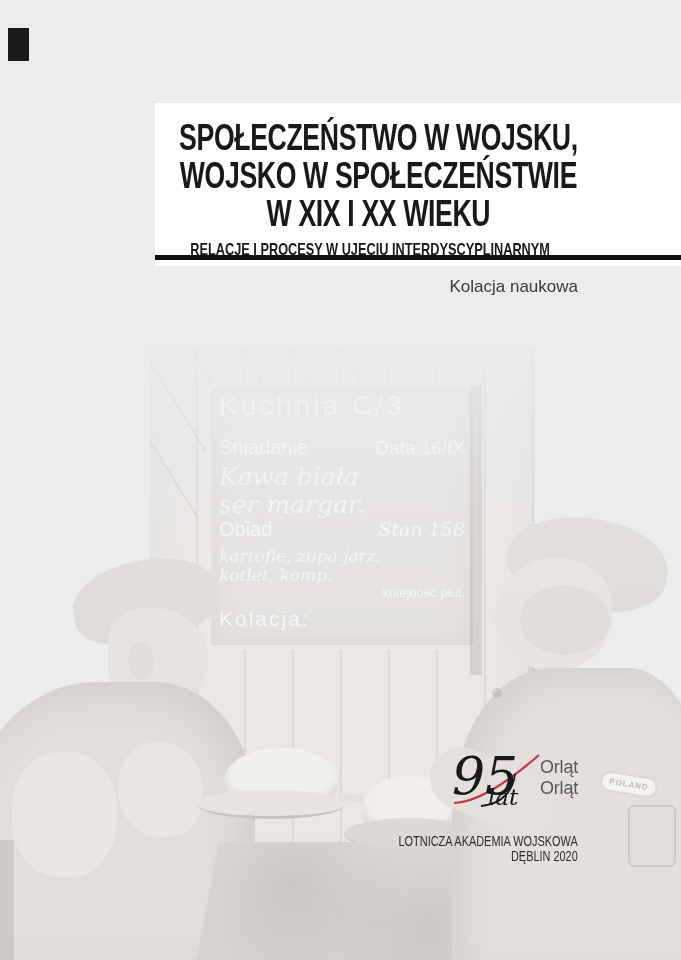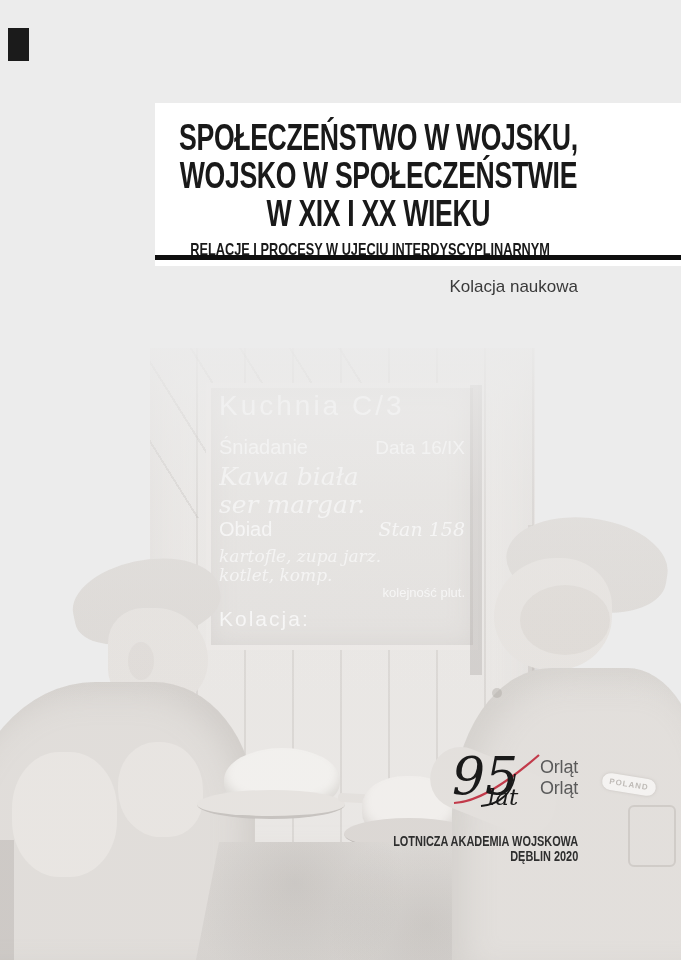--- a/index.html
+++ b/index.html
@@ -44,21 +44,21 @@
     transform:scaleX(.72);transform-origin:100% 0;white-space:nowrap;}
   .book-subtitle{margin-top:7px;font-size:17px;font-weight:bold;color:#191919;
     transform:scaleX(.75);transform-origin:100% 0;white-space:nowrap;}
   .title-rule{position:absolute;left:0;right:0;bottom:6px;height:5px;background:#0f0f0f;}
   .editors{position:absolute;top:277px;right:103px;text-align:right;color:#3a3a3a;z-index:2;}
   .editors .label{font-size:17px;line-height:19px;}
   .editors .names{font-size:18px;line-height:21px;}
 
   .logo{position:absolute;top:748px;right:103px;display:flex;align-items:center;z-index:2;}
   .school{margin-left:-6px;font-size:18px;line-height:21px;color:#5a5a5a;letter-spacing:-.2px;}
-  .academy{position:absolute;top:834px;right:103px;text-align:right;font-weight:bold;font-size:14px;
+  .academy{position:absolute;top:834px;right:103px;text-align:right;font-weight:normal;font-size:14px;
     line-height:15px;color:#2e2e2e;z-index:2;}
   .academy div{transform:scaleX(.78);transform-origin:100% 50%;white-space:nowrap;}
 </style>
 </head>
 <body>
 
 <div class="page">
 
   <div class="photo">
     <div class="wall">

